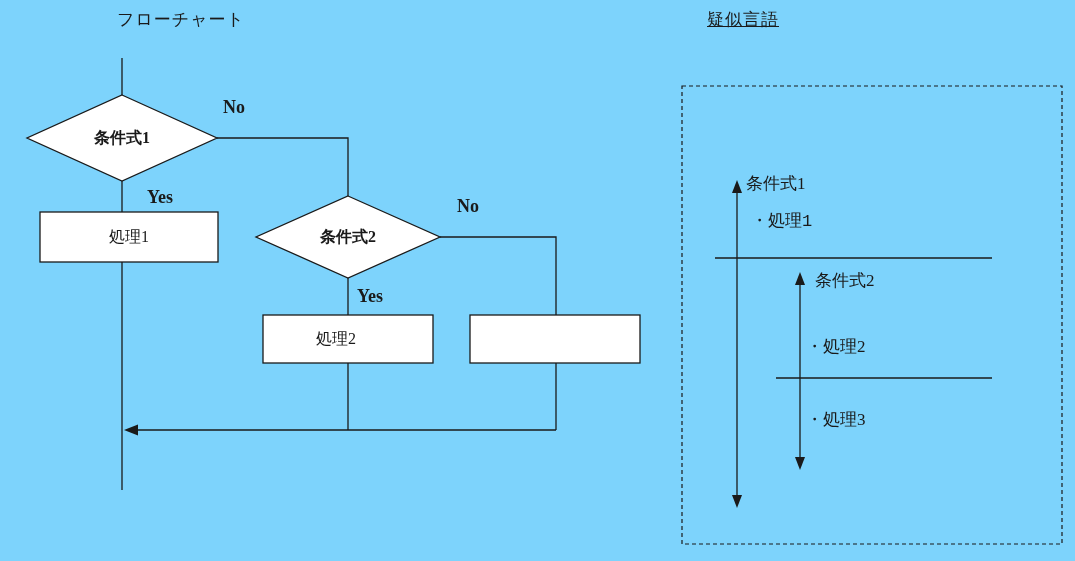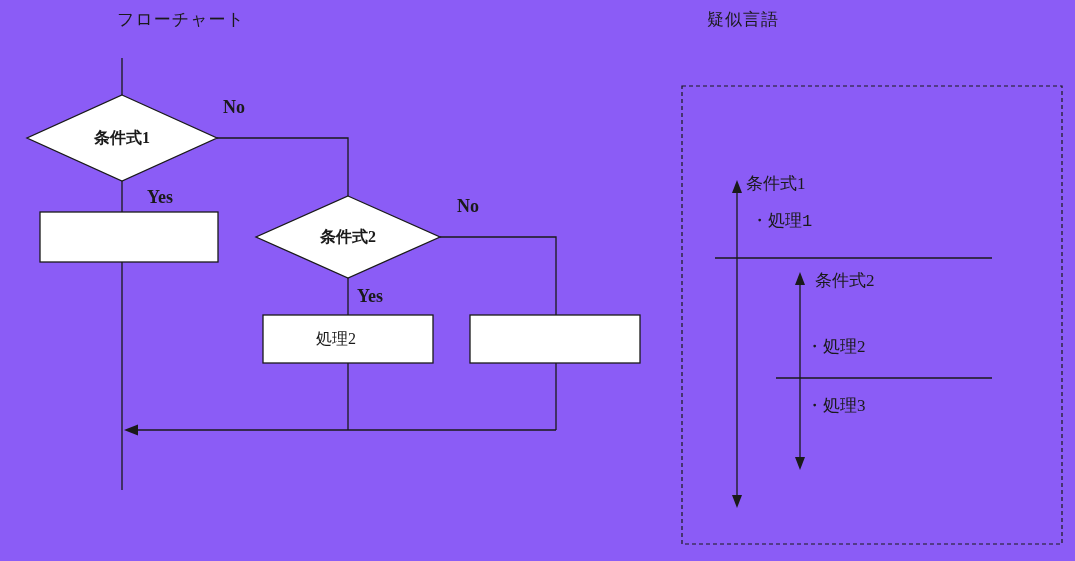--- a/index.html
+++ b/index.html
@@ -5,21 +5,21 @@
   * { margin: 0; padding: 0; box-sizing: border-box; }
   html, body { background: #ffffff; }
   body {
     font-family: "Liberation Serif", "DejaVu Serif", serif;
     color: #1a1a1a;
   }
   .canvas {
     position: relative;
     width: 1075px;
     height: 561px;
-    background: #8b5cf6;
+    background: #7dd3fc;
     overflow: hidden;
   }
   .svg-layer {
     position: absolute;
     left: 0; top: 0;
     width: 1075px; height: 561px;
   }
   .txt {
     position: absolute;
     white-space: nowrap;
@@ -78,30 +78,31 @@
     <path d="M715,258 H992"></path>
 
     <path d="M800,283 V459"></path>
     <polygon points="800,272 795,285 805,285" fill="#1a1a1a" stroke="none"></polygon>
     <polygon points="800,470 795,457 805,457" fill="#1a1a1a" stroke="none"></polygon>
 
     <path d="M776,378 H992"></path>
   </svg>
 
   <div class="txt title" style="left:117px; top:10px;">フローチャート</div>
-  <div class="txt title" style="left:707px; top:10px;">疑似言語</div>
+  <div class="txt title" style="left:707px; top:10px;text-decoration:underline;">疑似言語</div>
 
   <div class="txt center-box bold" style="left:27px; top:95px; width:190px; height:86px;">条件式1</div>
+  <div class="txt center-box" style="left:40px; top:212px; width:178px; height:50px;">処理1</div>
   <div class="txt center-box bold" style="left:256px; top:196px; width:184px; height:82px;">条件式2</div>
   <div class="txt center-box" style="left:263px; top:315px; width:146px; height:48px;">処理2</div>
 
   <div class="txt yn" style="left:223px; top:97px;">No</div>
   <div class="txt yn" style="left:147px; top:187px;">Yes</div>
   <div class="txt yn" style="left:457px; top:196px;">No</div>
   <div class="txt yn" style="left:357px; top:286px;">Yes</div>
 
   <div class="txt pseudo-txt" style="left:746px; top:174px;">条件式1</div>
   <div class="txt pseudo-txt" style="left:751px; top:212px;font-family:Liberation Mono, monospace;">・処理1</div>
   <div class="txt pseudo-txt" style="left:815px; top:271px;">条件式2</div>
   <div class="txt pseudo-txt" style="left:806px; top:321px;margin-top:16px;">・処理2</div>
-  <div class="txt pseudo-txt" style="left:806px; top:396px;">・処理3</div>
+  <div class="txt pseudo-txt" style="left:806px; top:410px;">・処理3</div>
 
 </div>
 
 </body></html>

